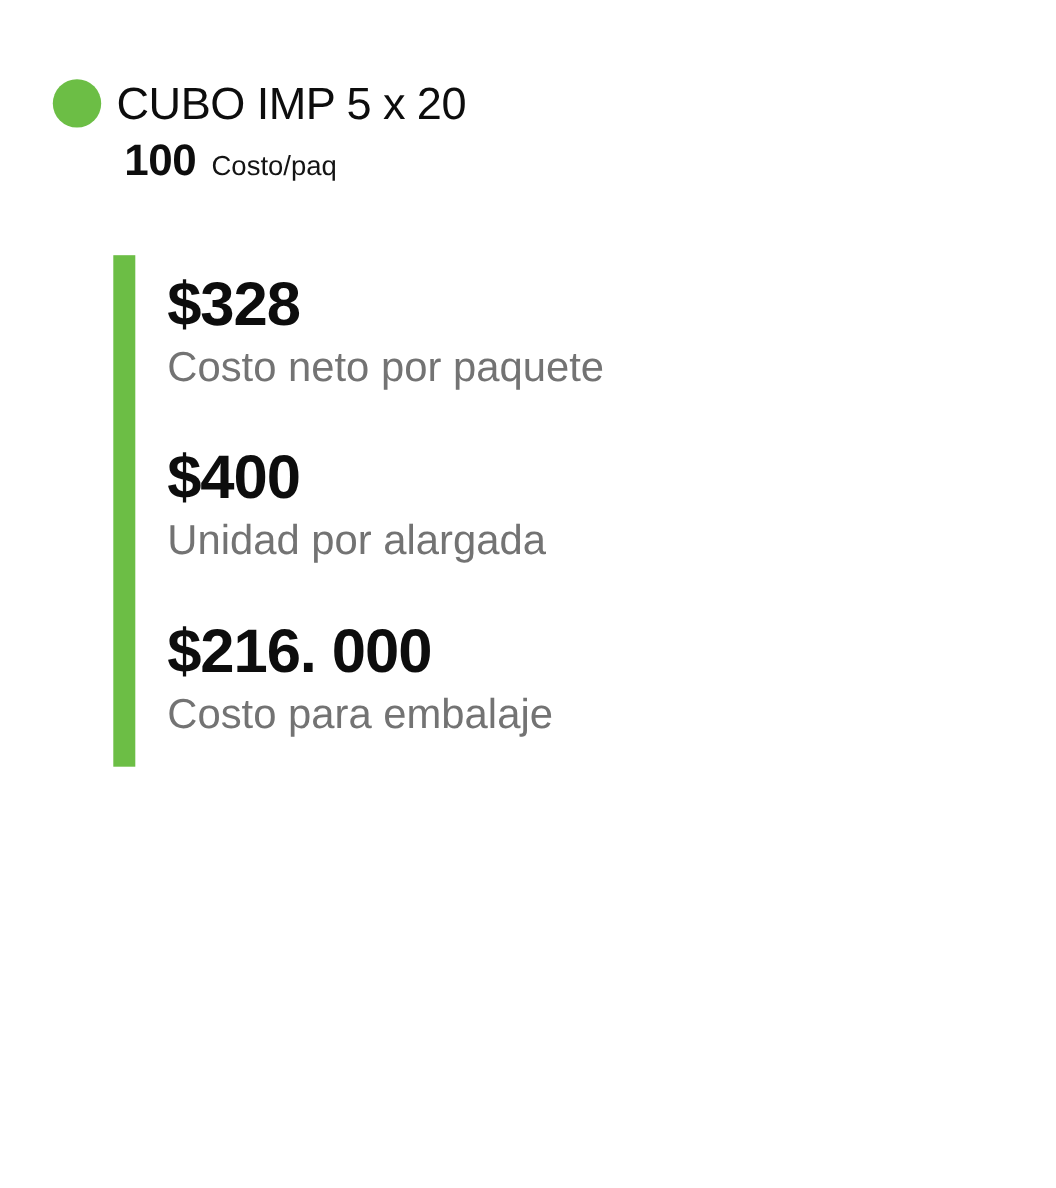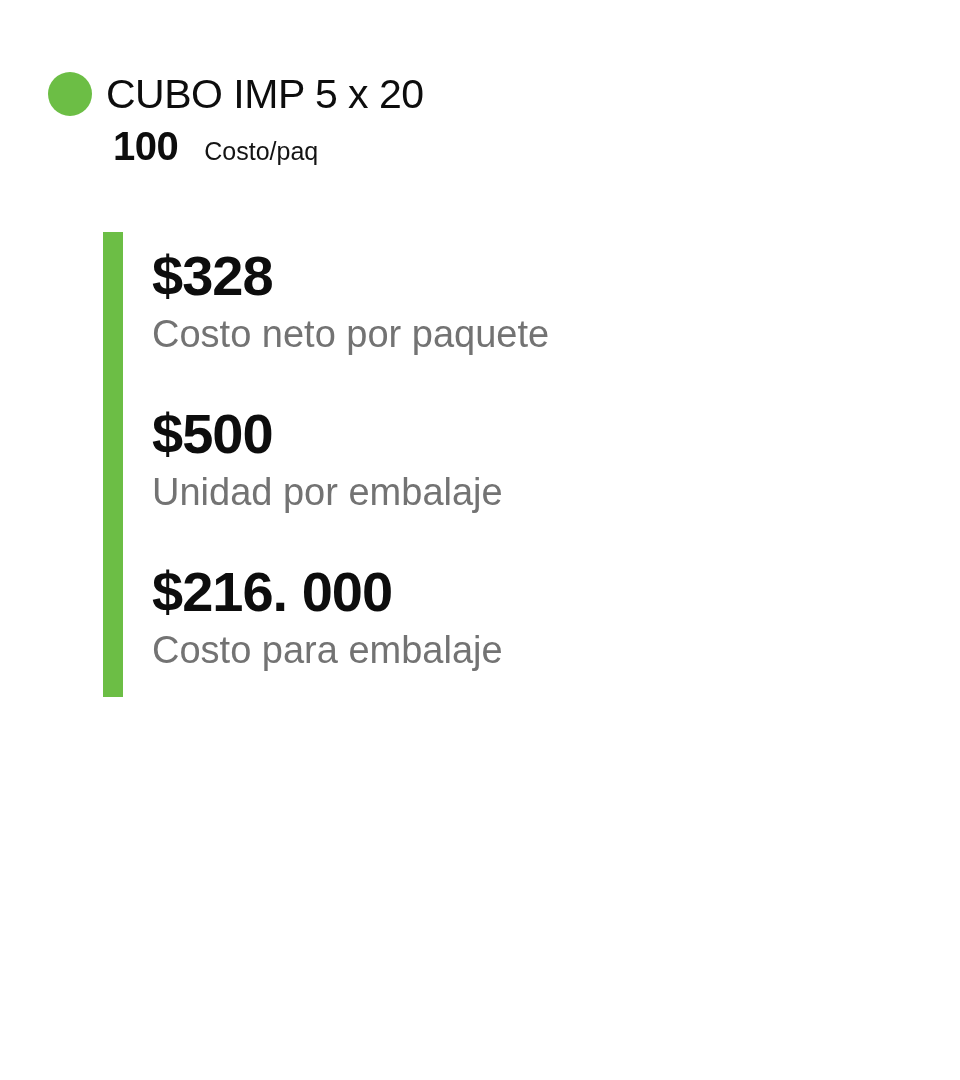--- a/index.html
+++ b/index.html
@@ -36,21 +36,21 @@
     font-weight: 400;
     letter-spacing: -0.5px;
     line-height: 1;
     color: #0d0d0d;
   }
   
   .qty-line {
     margin: 10px 0 0 113px;
     display: flex;
     align-items: baseline;
-    gap: 26px;
+    gap: 14px;
   }
   .qty-value {
     font-size: 40px;
     font-weight: 800;
     line-height: 1;
     letter-spacing: -0.5px;
   }
   .qty-unit {
     font-size: 25px;
     font-weight: 400;
@@ -110,22 +110,22 @@
 
 
   <section class="pricing">
 
     <div class="price-block">
       <div class="price-value">$328</div>
       <div class="price-label">Costo neto por paquete</div>
     </div>
 
     <div class="price-block">
-      <div class="price-value">$500</div>
-      <div class="price-label">Unidad por embalaje</div>
+      <div class="price-value">$400</div>
+      <div class="price-label">Unidad por alargada</div>
     </div>
 
     <div class="price-block">
       <div class="price-value">$216. 000</div>
       <div class="price-label">Costo para embalaje</div>
     </div>
 
   </section>
 
 </div>

